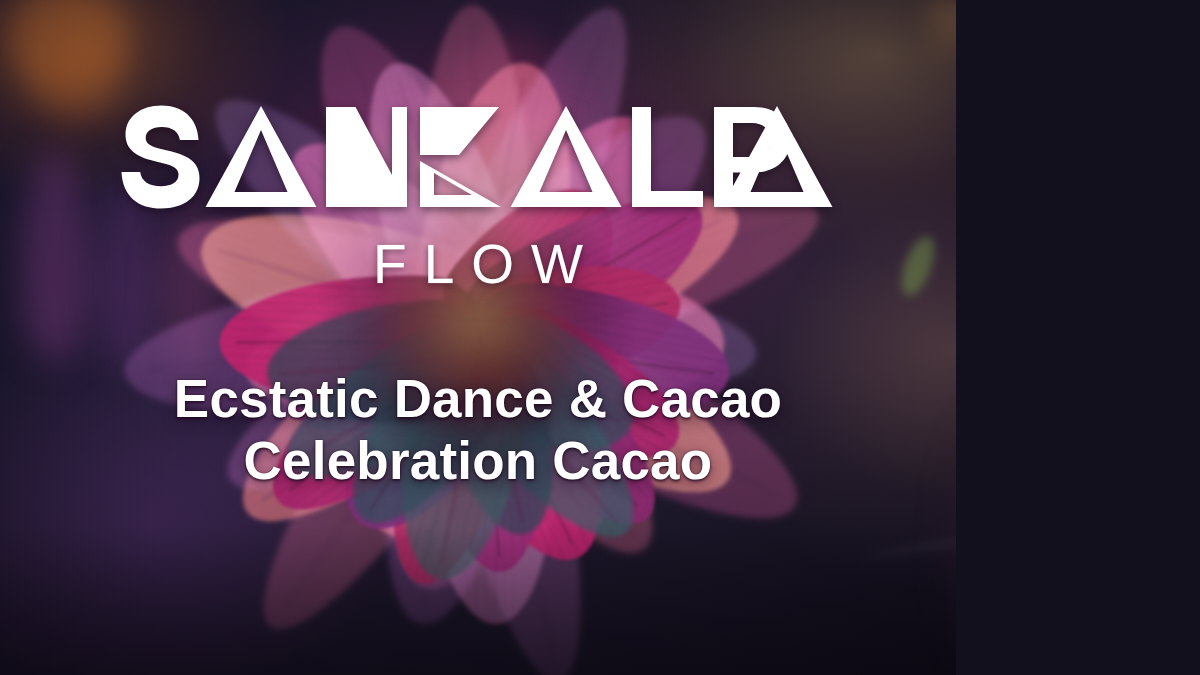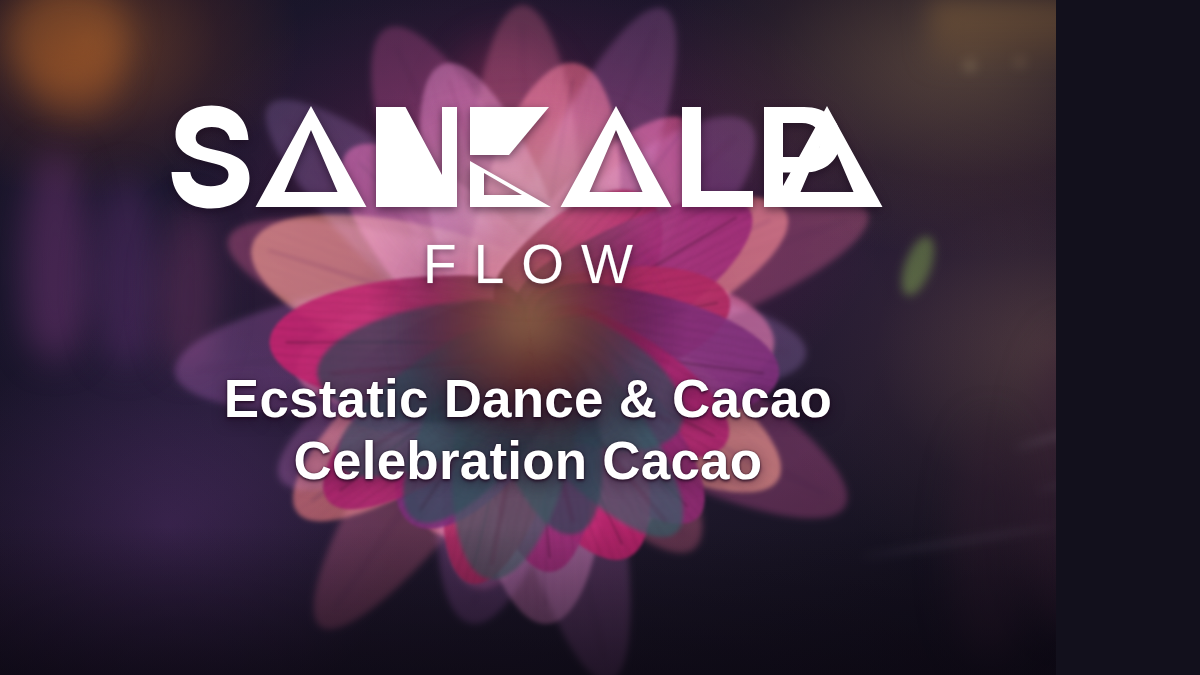--- a/index.html
+++ b/index.html
@@ -1,20 +1,20 @@
 <!DOCTYPE html>
 <html><head>
 <meta charset="utf-8">
 <style>
   * { margin:0; padding:0; box-sizing:border-box; }
   html,body { width:1200px; height:675px; overflow:hidden; background:#12101c; }
   body { font-family:"Liberation Sans", sans-serif; }
 
   #banner{
-    position:relative; width:1056px; height:675px; overflow:hidden;
+    position:relative; width:956px; height:675px; overflow:hidden;
     background:#be185d;
   }
 
   
   .bg-layer{ position:absolute; inset:0; }
 
   .bg-base{
     background:
       radial-gradient(ellipse 300px 220px at 8% 6%, rgba(214,120,48,.55) 0%, rgba(150,70,40,.22) 45%, rgba(0,0,0,0) 72%),
       radial-gradient(ellipse 420px 260px at 92% 8%, rgba(190,150,96,.50) 0%, rgba(120,80,60,.24) 48%, rgba(0,0,0,0) 78%),

